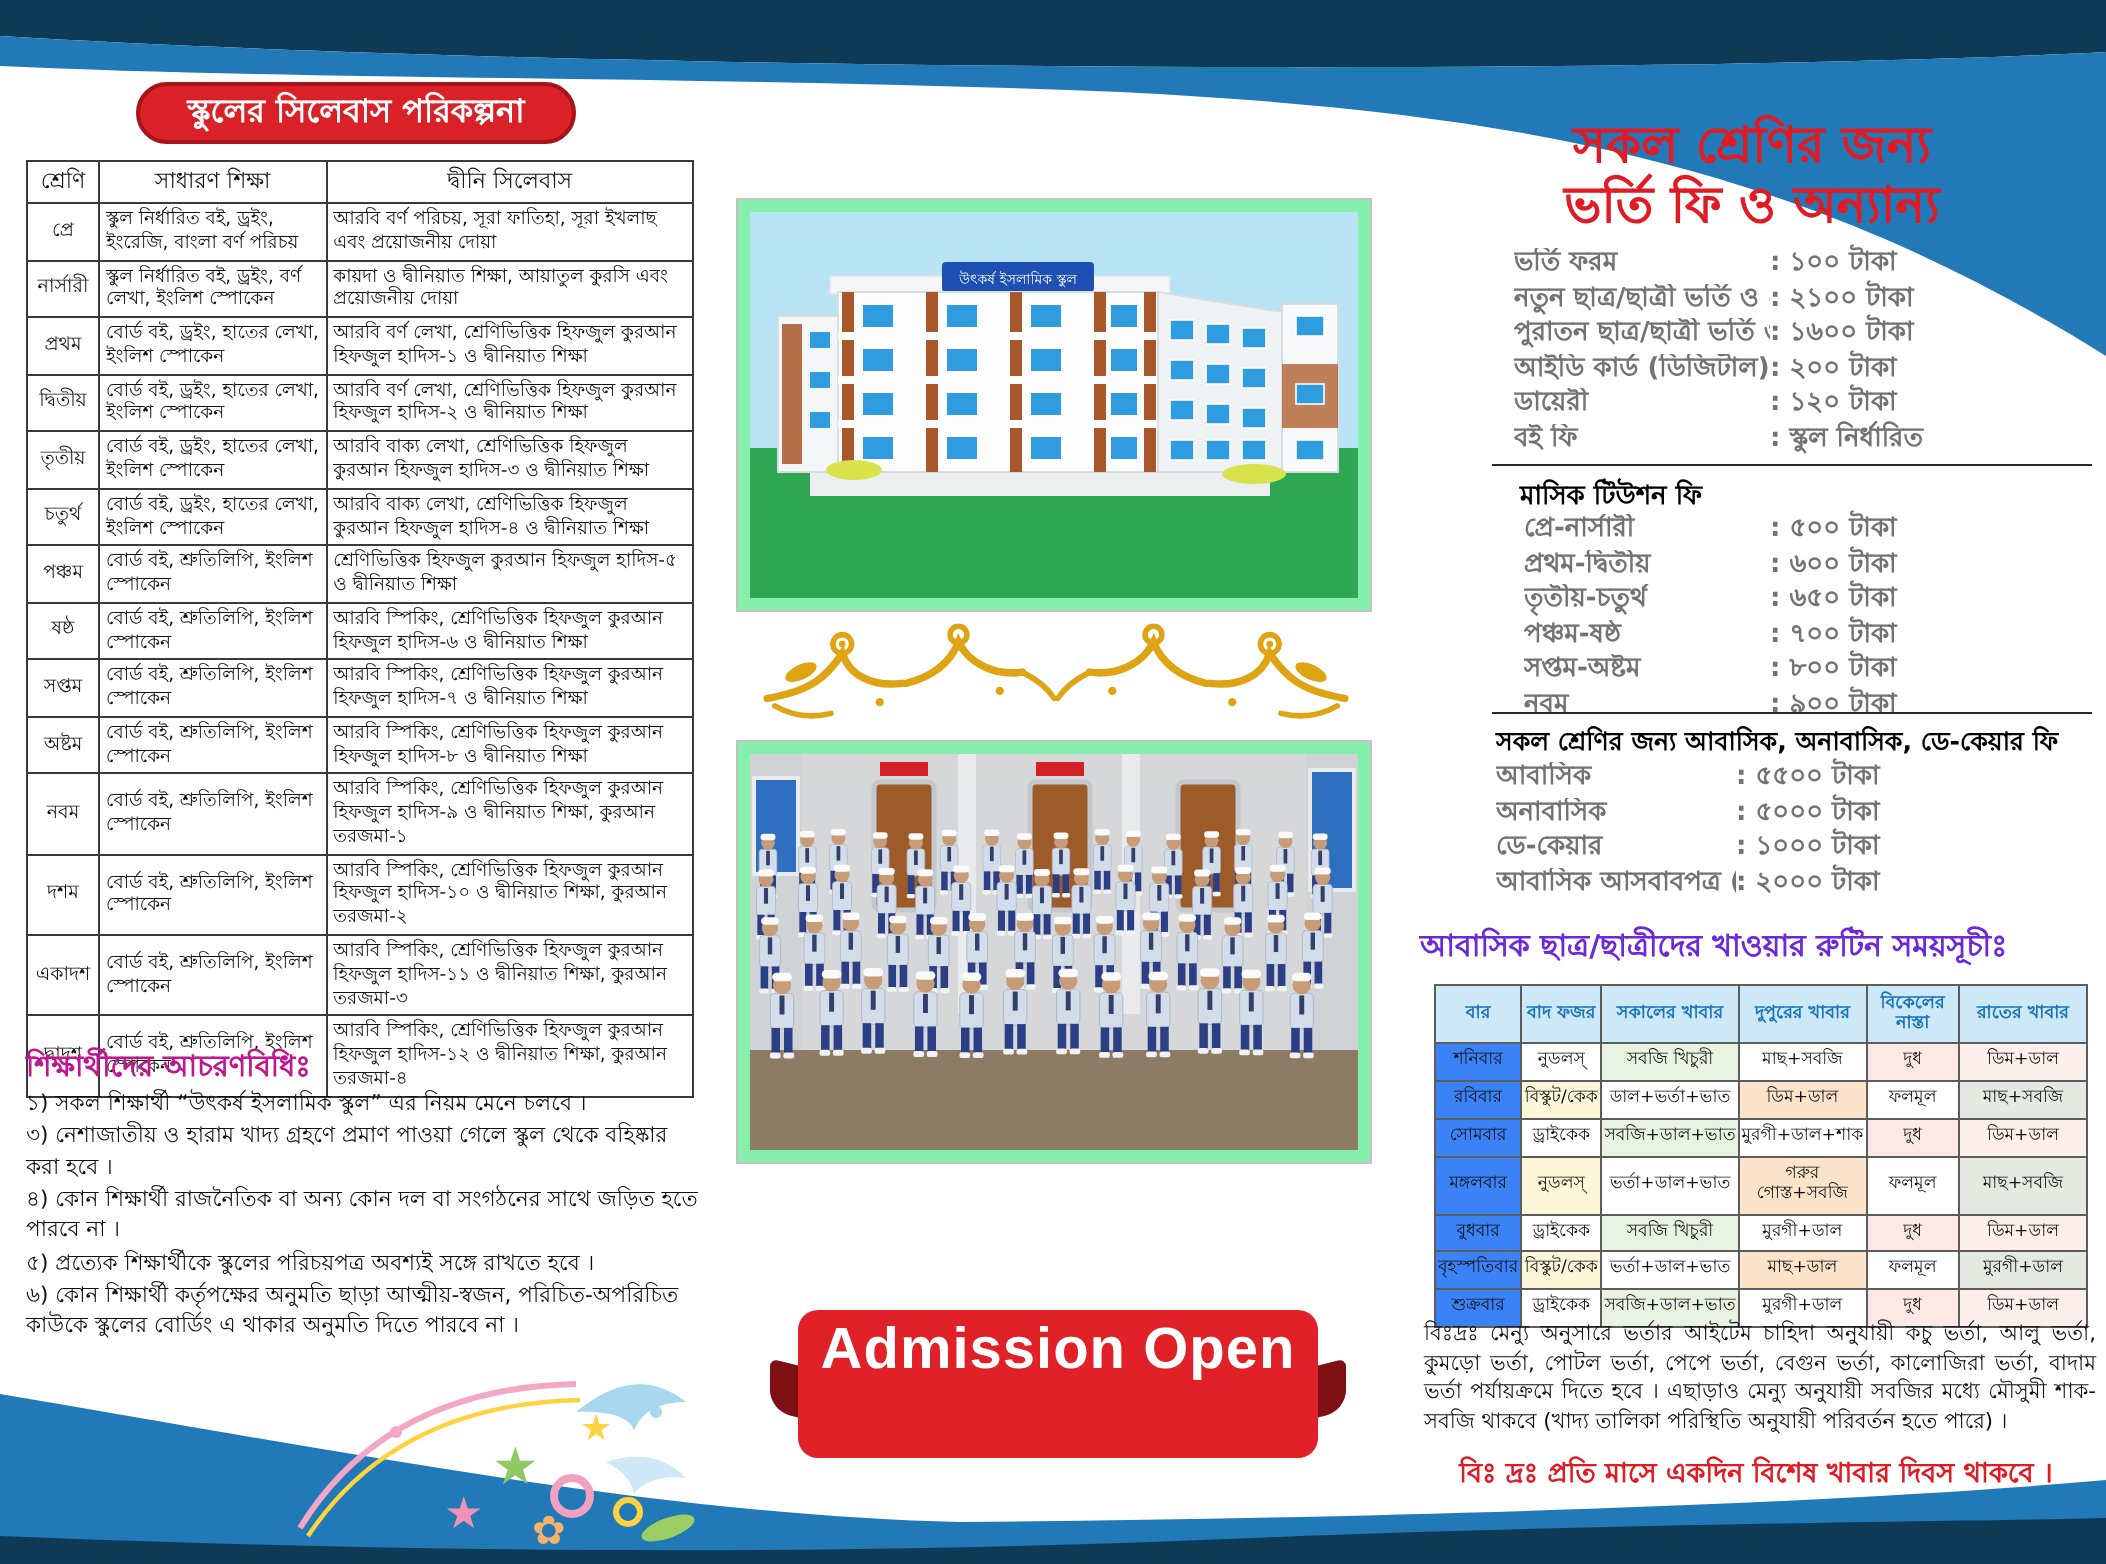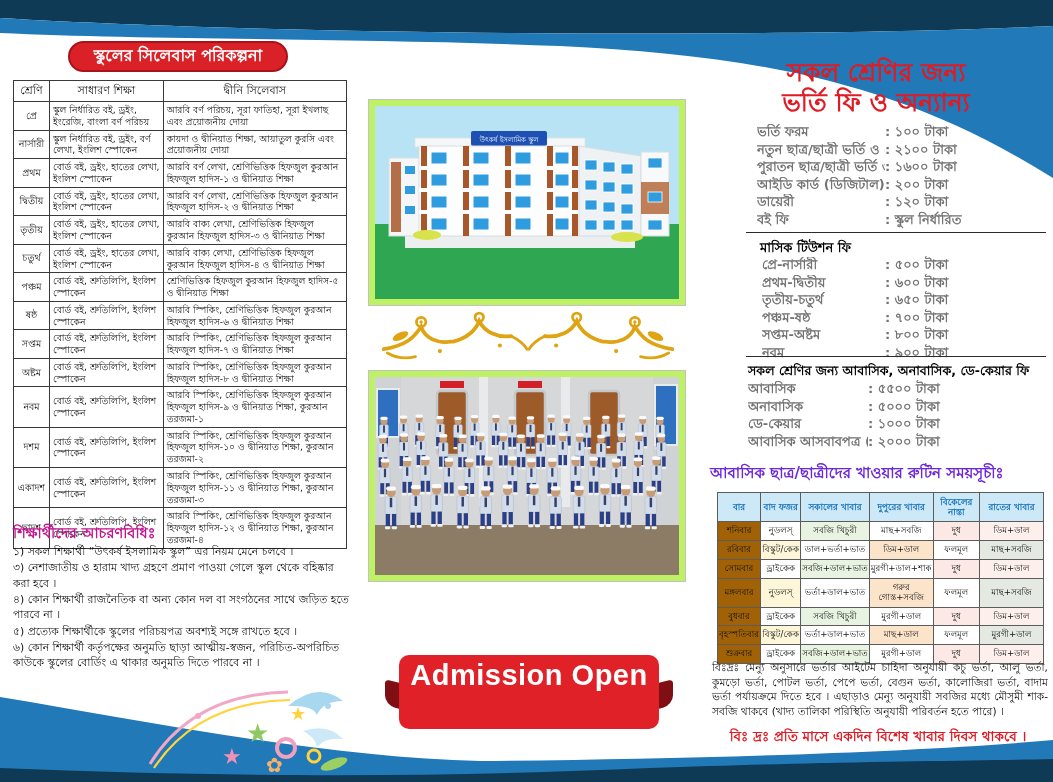--- a/index.html
+++ b/index.html
@@ -21,21 +21,21 @@
   .syllabus-table th{font-size:11px;font-weight:400;text-align:center;padding:3px 2px;}
   .syllabus-table td:first-child{text-align:center;font-size:9.5px;}
   .conduct-title{position:absolute;left:13px;top:522px;z-index:2;color:#c0168e;
     font-size:14.5px;font-weight:700;}
   .rules{position:absolute;left:13px;top:544px;width:340px;z-index:2;
     font-size:10.8px;line-height:1.42;color:#101010;}
   .rule{margin-bottom:1px;}
 
   
   .building-frame,.photo-frame{position:absolute;left:368px;width:318px;z-index:2;
-    background:#bef264;border:1px solid #c2c2c2;padding:6px;}
+    background:#86efac;border:1px solid #c2c2c2;padding:6px;}
   .building-frame{top:99px;height:207px;}
   .photo-frame{top:370px;height:212px;}
   .gold-divider{position:absolute;left:378px;top:305px;z-index:2;}
   .admission-banner{position:absolute;left:399px;top:607px;width:260px;height:74px;z-index:2;margin-top:48px;}
   .admission-banner .ribbon{position:absolute;top:30px;width:46px;height:26px;background:#7f0f13;z-index:0;}
   .admission-banner .ribbon.left{left:-14px;transform:skewY(14deg);border-radius:4px 0 0 10px;}
   .admission-banner .ribbon.right{right:-14px;transform:skewY(-14deg);border-radius:0 4px 10px 0;}
   .admission-banner .banner-body{position:relative;z-index:1;width:100%;height:100%;
     background:#e02128;border-radius:10px;text-align:center;color:#fff;padding-top:5px;
     font-family:"Liberation Sans","DejaVu Sans",sans-serif;}
@@ -57,21 +57,21 @@
   .section-head{position:absolute;z-index:2;font-size:13px;font-weight:700;color:#000;white-space:nowrap;text-align:right;}
   #tuition-head{left:760px;top:238px;}
   #res-head{left:748px;top:362px;font-size:12.6px;}
   .meal-title{position:absolute;left:710px;top:461px;width:340px;z-index:2;
     color:#6d28d9;font-size:15px;font-weight:800;white-space:nowrap;}
   .meal-table{position:absolute;left:717px;top:492px;width:327px;z-index:2;
     border-collapse:collapse;font-size:8.6px;text-align:center;background:#fff;}
   .meal-table th,.meal-table td{border:1px solid #5c5c5c;padding:4px 1px;line-height:1.15;}
   .meal-table thead th{background:#cde8f7;color:#1b75bb;font-weight:700;font-size:8.8px;}
   .meal-table td{background:#fff;}
-  .meal-table td:first-child{background:#a16207;}
+  .meal-table td:first-child{background:#3b82f6;}
   .meal-table tbody tr:nth-child(odd) td:nth-child(3){background:#e9f3e1;}
   .meal-table tbody tr:nth-child(odd) td:nth-child(5){background:#fce9e6;}
   .meal-table tbody tr:nth-child(odd) td:nth-child(6){background:#fdf0ec;}
   .meal-table tbody tr:nth-child(even) td:nth-child(2){background:#fdf6d8;}
   .meal-table tbody tr:nth-child(even) td:nth-child(4){background:#fce4cb;}
   .meal-table tbody tr:nth-child(even) td:nth-child(6){background:#e4e9e2;}
   .note{position:absolute;left:712px;top:660px;width:336px;z-index:2;
     font-size:10.6px;line-height:1.38;text-align:justify;color:#101010;}
   .special-note{position:absolute;left:706px;top:726px;width:344px;z-index:2;text-align:center;
     color:#e01b24;font-weight:800;font-size:13.5px;white-space:nowrap;}

